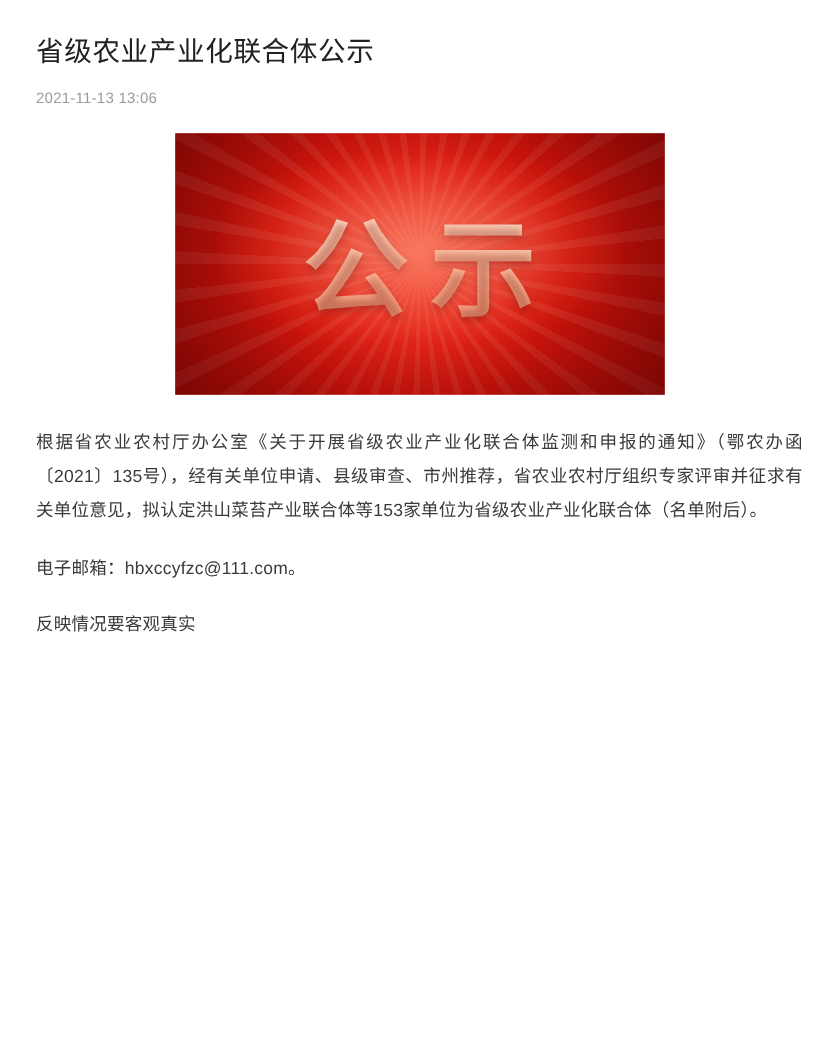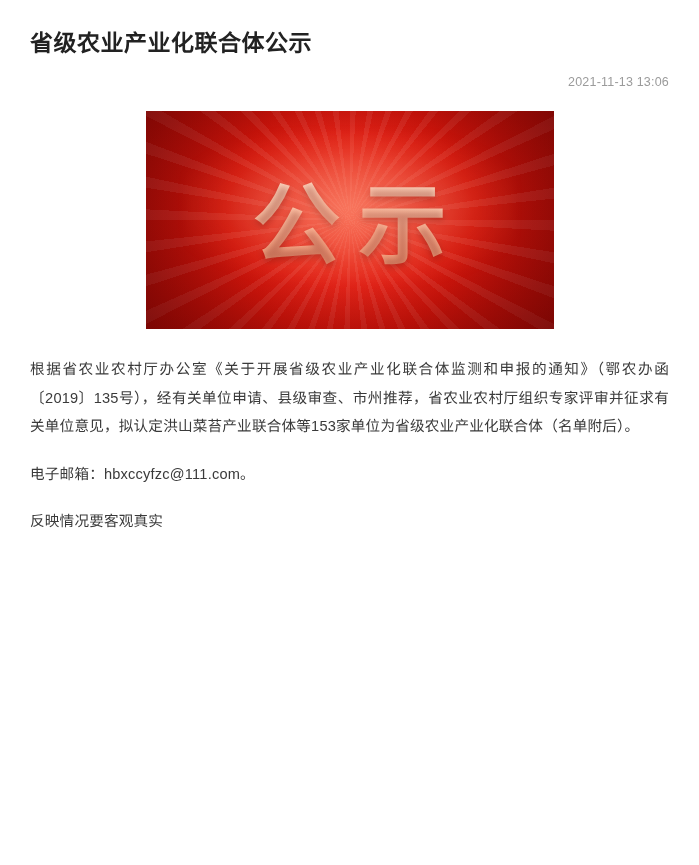--- a/index.html
+++ b/index.html
@@ -16,32 +16,31 @@
   }
   .page {
     width: 699px;
     min-height: 865px;
     box-sizing: border-box;
     padding: 28px 30px 20px 30px;
     background: #ffffff;
   }
   .article-title {
     font-size: 23px;
-    font-weight: bold;
+    font-weight: normal;
     color: #222222;
     line-height: 1.35;
     margin: 0 0 16px 0;
     letter-spacing: 0.5px;
   }
   .article-meta {
     font-size: 12.5px;
     color: #9b9b9b;
     margin: 0 0 22px 0;
     letter-spacing: 0.2px;
-    text-align: right;
   }
   .banner-wrap {
     width: 100%;
     display: flex;
     justify-content: center;
     margin: 0 0 26px 0;
   }
   .banner {
     position: relative;
     width: 408px;
@@ -122,18 +121,18 @@
   <div class="article-meta">2021-11-13 13:06</div>
 
   <div class="banner-wrap">
     <div class="banner">
       <div class="banner-glow"></div>
       <div class="banner-text">公示</div>
     </div>
   </div>
 
   <div class="body-text">
-    <p>根据省农业农村厅办公室《关于开展省级农业产业化联合体监测和申报的通知》（鄂农办函〔2019〕135号），经有关单位申请、县级审查、市州推荐，省农业农村厅组织专家评审并征求有关单位意见，拟认定洪山菜苔产业联合体等153家单位为省级农业产业化联合体（名单附后）。</p>
+    <p>根据省农业农村厅办公室《关于开展省级农业产业化联合体监测和申报的通知》（鄂农办函〔2021〕135号），经有关单位申请、县级审查、市州推荐，省农业农村厅组织专家评审并征求有关单位意见，拟认定洪山菜苔产业联合体等153家单位为省级农业产业化联合体（名单附后）。</p>
     <p class="p-tight">电子邮箱：hbxccyfzc@111.com。</p>
     <p class="p-tight">反映情况要客观真实</p>
   </div>
 
 </div>
 
 </body></html>

